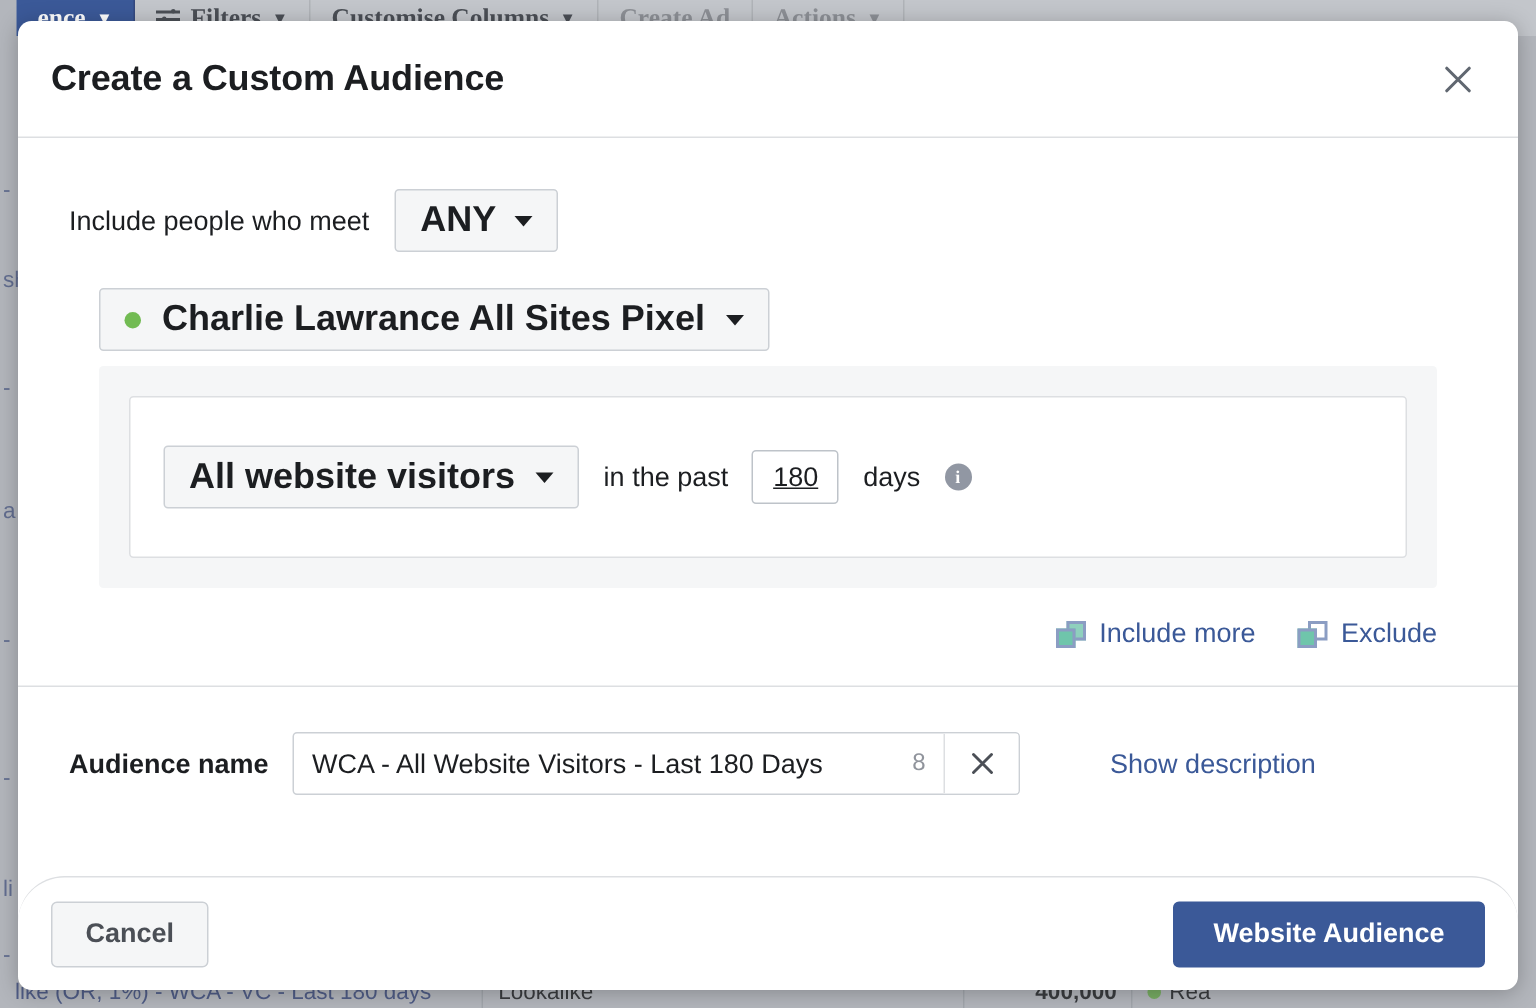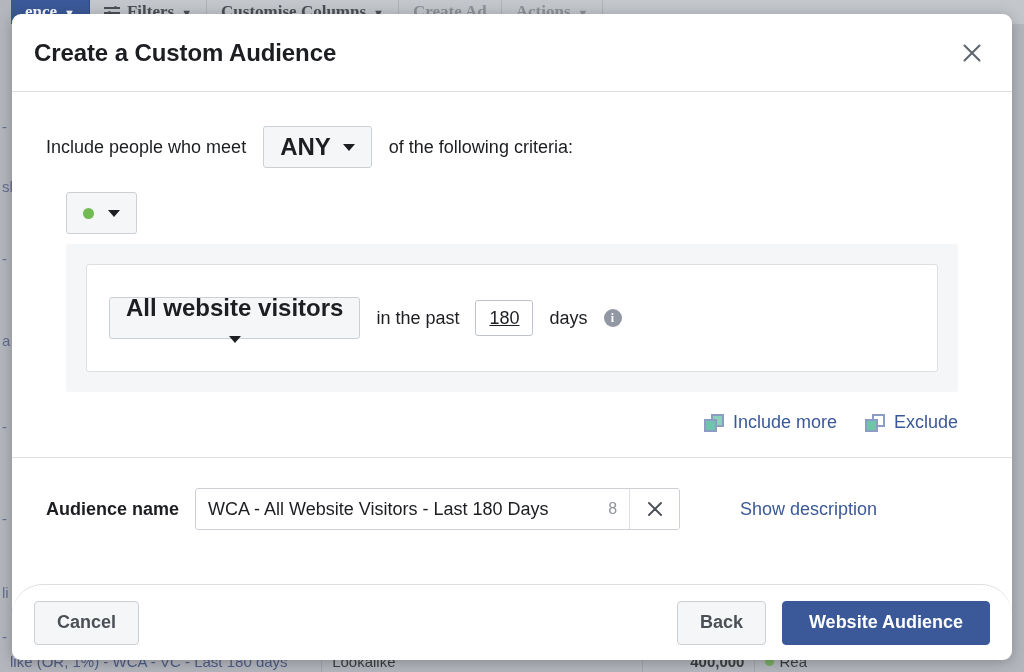--- a/index.html
+++ b/index.html
@@ -240,21 +240,20 @@
     height: 108px;
     display: flex;
     align-items: center;
     padding: 0 22px;
     gap: 16px;
   }
   #event-select {
     height: 42px;
     padding: 0 16px;
     gap: 14px;
-    flex-direction: column;
   }
   #days-input {
     width: 58px;
     height: 36px;
     border: 1px solid #bec3c9;
     border-radius: 3px;
     background: #ffffff;
     font-size: 18px;
     color: #1c1e21;
     text-align: center;
@@ -490,25 +489,25 @@
   <div id="modal-body">
 
     <div id="criteria-section">
 
       <div id="include-line">
         <span class="plain-text">Include people who meet</span>
         <div class="pill-select" id="any-select">
           <span>ANY</span>
           <span class="caret"></span>
         </div>
-        <span class="plain-text">of the following criteria:</span>
       </div>
 
       <div class="pill-select" id="pixel-select">
         <span id="pixel-dot"></span>
+        <span>Charlie Lawrance All Sites Pixel</span>
         <span class="caret"></span>
       </div>
 
       <div id="rule-group">
         <div id="rule-card">
           <div class="pill-select" id="event-select">
             <span>All website visitors</span>
             <span class="caret"></span>
           </div>
           <span class="plain-text">in the past</span>
@@ -548,17 +547,16 @@
         </div>
       </div>
       <div id="show-description">Show description</div>
     </div>
 
   </div>
 
   <div id="modal-footer">
     <button class="btn btn-secondary">Cancel</button>
     <div id="footer-right">
-      <button class="btn btn-secondary">Back</button>
       <button class="btn btn-primary">Website Audience</button>
     </div>
   </div>
 </div>
 
 </body></html>

